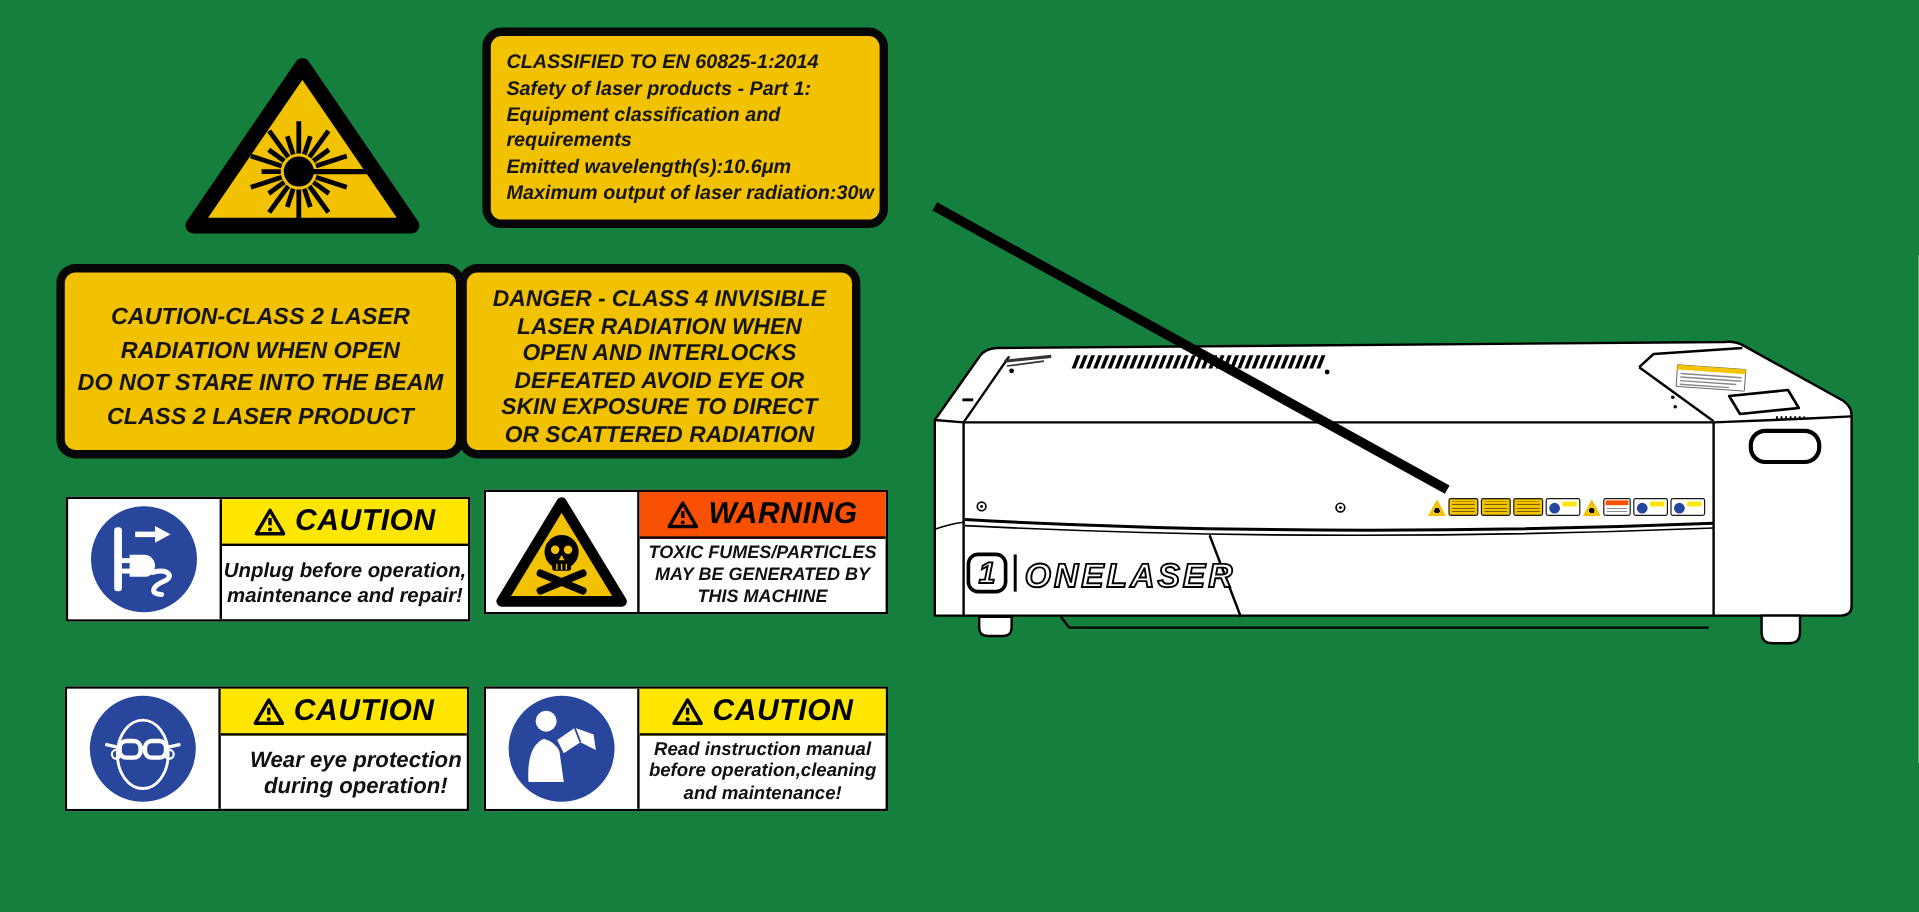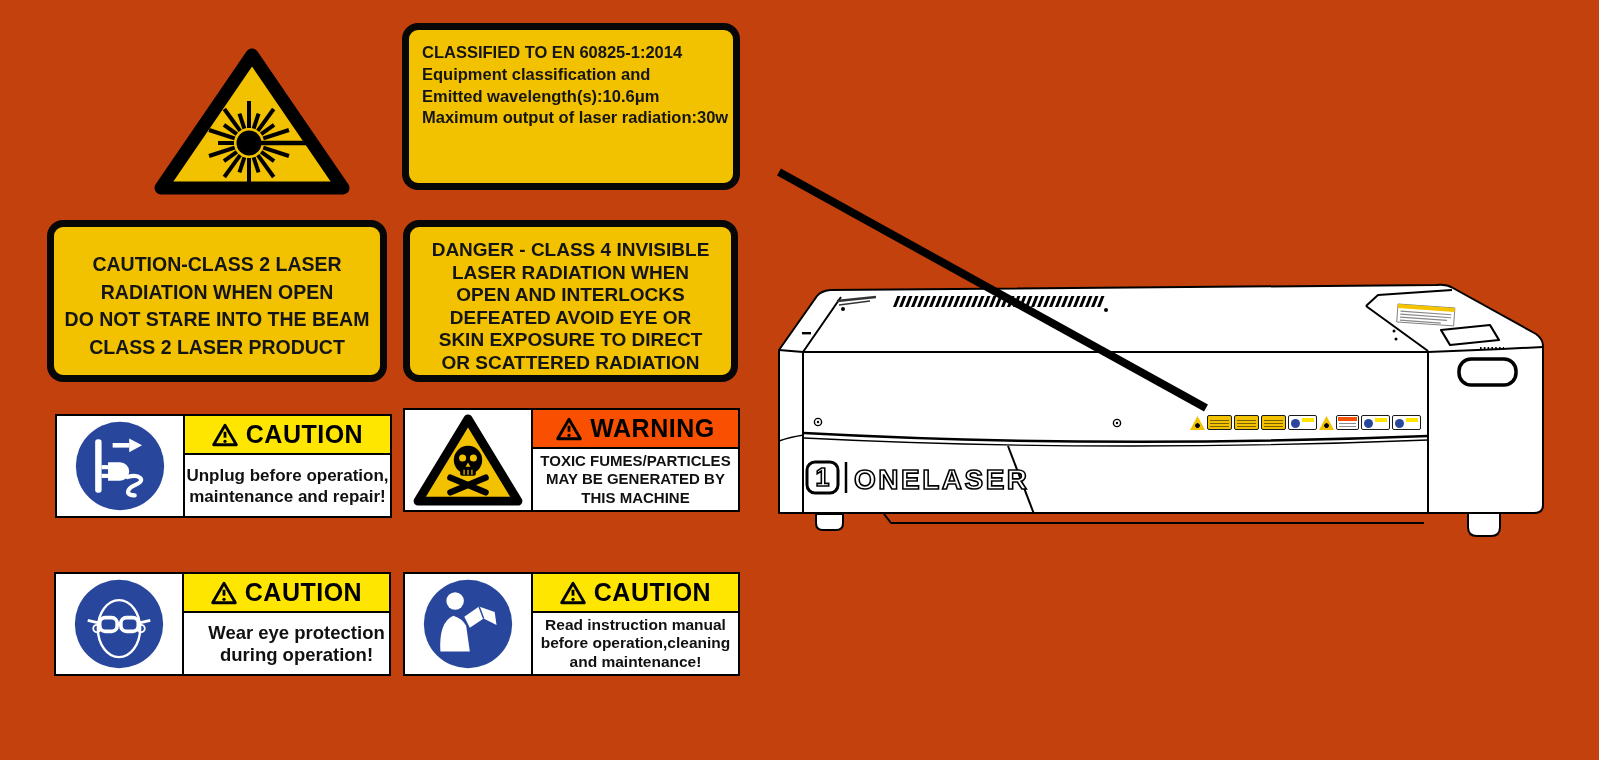--- a/index.html
+++ b/index.html
@@ -1,27 +1,27 @@
 <!DOCTYPE html>
 <html style="--label-yellow: #F2C100; --caution-yellow: #FFE600; --warning-orange: #F94F00; --mandatory-blue: #28479C; --outline-black: #000000;"><head>
 <meta charset="utf-8">
 <style>
   html,body{margin:0;padding:0;background:#fff;}
-  .canvas{position:relative;width:1599px;height:760px;background:#c2410c;overflow:hidden;
-          font-family:"Liberation Sans",sans-serif;color:#111;}
+  .canvas{position:relative;width:1599px;height:760px;background:#15803d;overflow:hidden;
+          font-family:"Liberation Sans",sans-serif;color:#111;font-style:italic;}
   .abs{position:absolute;}
 
   
   .big-label{position:absolute;background:var(--label-yellow,#F2C100);border:7px solid #070707;
              border-radius:16px;font-weight:bold;color:#151515;box-sizing:border-box;}
   #classified{left:402px;top:23px;width:338px;height:167px;font-size:16.5px;line-height:21.8px;
               padding:12px 4px 0 13px;text-align:left;}
   #class2{left:47px;top:220px;width:340px;height:162px;font-size:19.5px;line-height:27.5px;
           padding-top:24px;text-align:center;}
-  #class4{left:403px;top:220px;width:335px;height:162px;font-size:19px;line-height:22.6px;
+  #class4{left:382px;top:220px;width:335px;height:162px;font-size:19px;line-height:22.6px;
           padding-top:12px;text-align:center;}
 
   
   .sign{position:absolute;width:337px;height:104px;background:#fff;border:2.5px solid #000;
         display:flex;box-sizing:border-box;}
   .sign .icon-cell{width:126px;flex:none;border-right:2.5px solid #000;display:flex;
                    align-items:center;justify-content:center;background:#fff;}
   .sign .right{flex:1;display:flex;flex-direction:column;min-width:0;}
   .sign .hdr{height:37px;flex:none;display:flex;align-items:center;justify-content:center;gap:8px;
              font-weight:bold;font-size:25px;letter-spacing:.5px;border-bottom:2.5px solid #000;color:#000;}
@@ -90,21 +90,23 @@
         <line x1="105.8167787843871" y1="90.86474508437578" x2="121.68698059628386" y2="69.0212862362522" stroke="#000" stroke-width="4"></line>
         <line x1="109.13525491562422" y1="94.1832212156129" x2="122.07952682562336" y2="84.77865717893333" stroke="#000" stroke-width="4"></line>
         <line x1="111.2658477444273" y1="98.36474508437578" x2="136.94437368439645" y2="90.0212862362522" stroke="#000" stroke-width="4"></line>
       </g>
     <line x1="97" y1="103" x2="162" y2="103" stroke="#000" stroke-width="4.5"></line>
     <circle cx="97" cy="103" r="12.5" fill="#000"></circle>
   </svg>
 
   <div id="classified" class="big-label">
     <div>CLASSIFIED TO EN 60825-1:2014</div>
+    <div>Safety of laser products - Part 1:</div>
     <div>Equipment classification and</div>
+    <div>requirements</div>
     <div>Emitted wavelength(s):10.6μm</div>
     <div>Maximum output of laser radiation:30w</div>
   </div>
 
   <div id="class2" class="big-label">
     <div>CAUTION-CLASS 2 LASER</div>
     <div>RADIATION WHEN OPEN</div>
     <div>DO NOT STARE INTO THE BEAM</div>
     <div>CLASS 2 LASER PRODUCT</div>
   </div>

